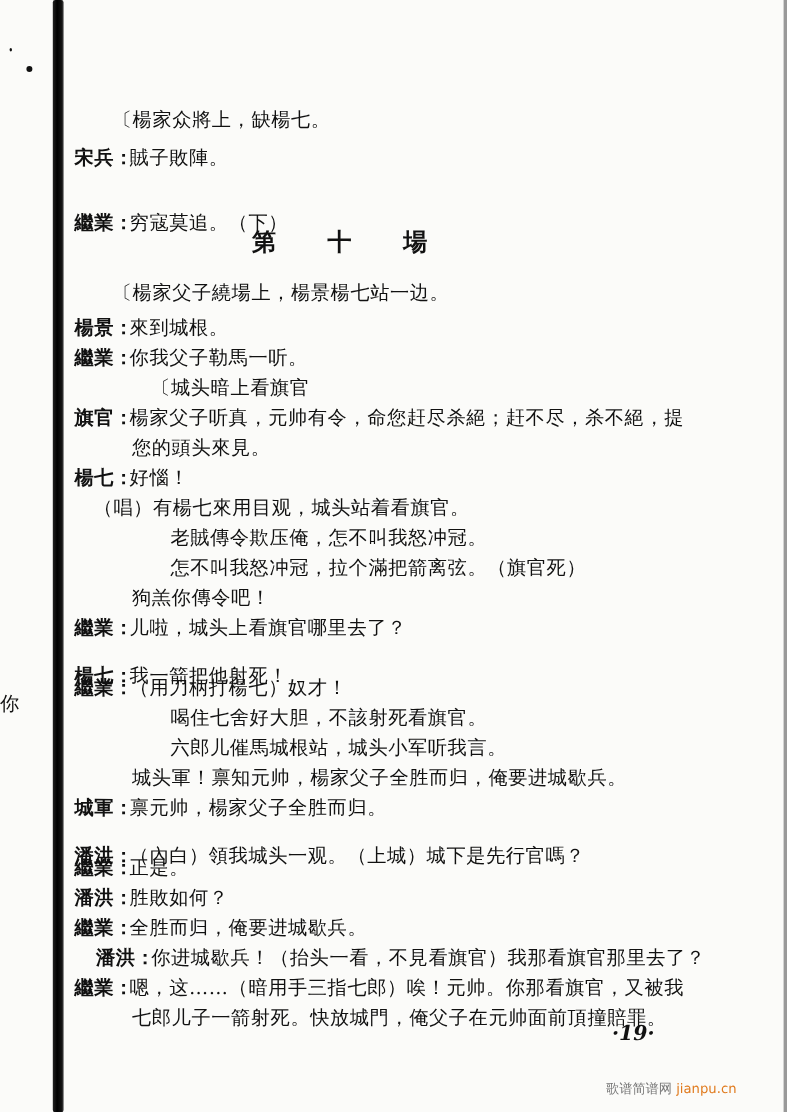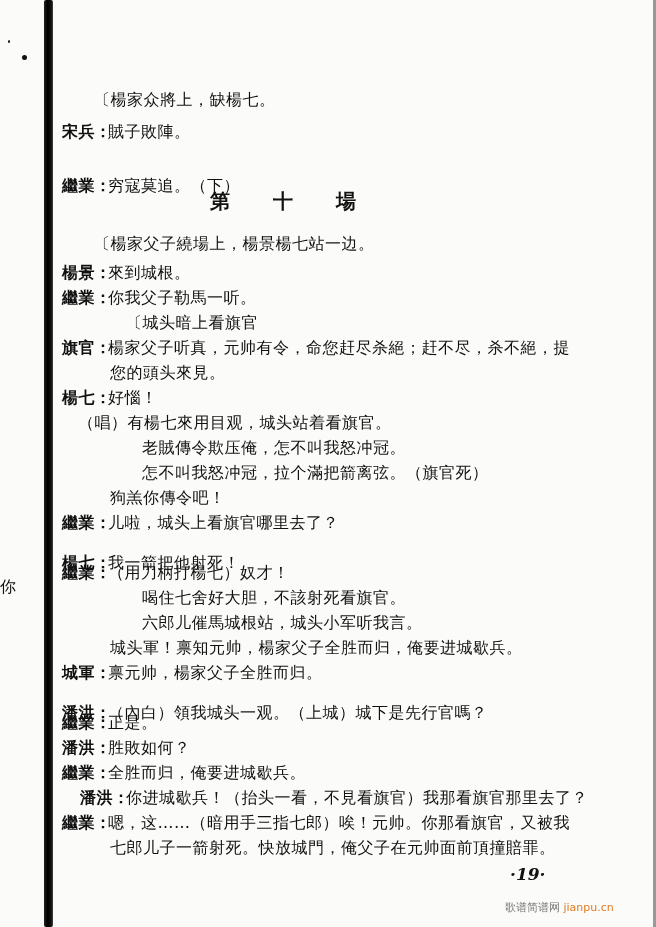--- a/index.html
+++ b/index.html
@@ -23,21 +23,20 @@
     letter-spacing: 0.5px;
   }
   .speaker { font-weight: bold; display: inline-block; width: 46px; }
   .title {
     position: absolute; left: 0; width: 584px; top: 188px; text-align: center;
     font-size: 20px; font-weight: bold; letter-spacing: 18px;
   }
   .page-num {
     position: absolute; left: 510px; top: 852px; font-size: 17px; font-weight: bold;
     font-style: italic;
-    margin-top: 12px;
   }
   .watermark {
     position: absolute; left: 505px; top: 900px; font-size: 11px; color: #777;
     font-family: "DejaVu Sans", sans-serif;
   }
   .watermark .wm-url { color: #e07b1f; }
 </style>
 </head>
 <body>
 

